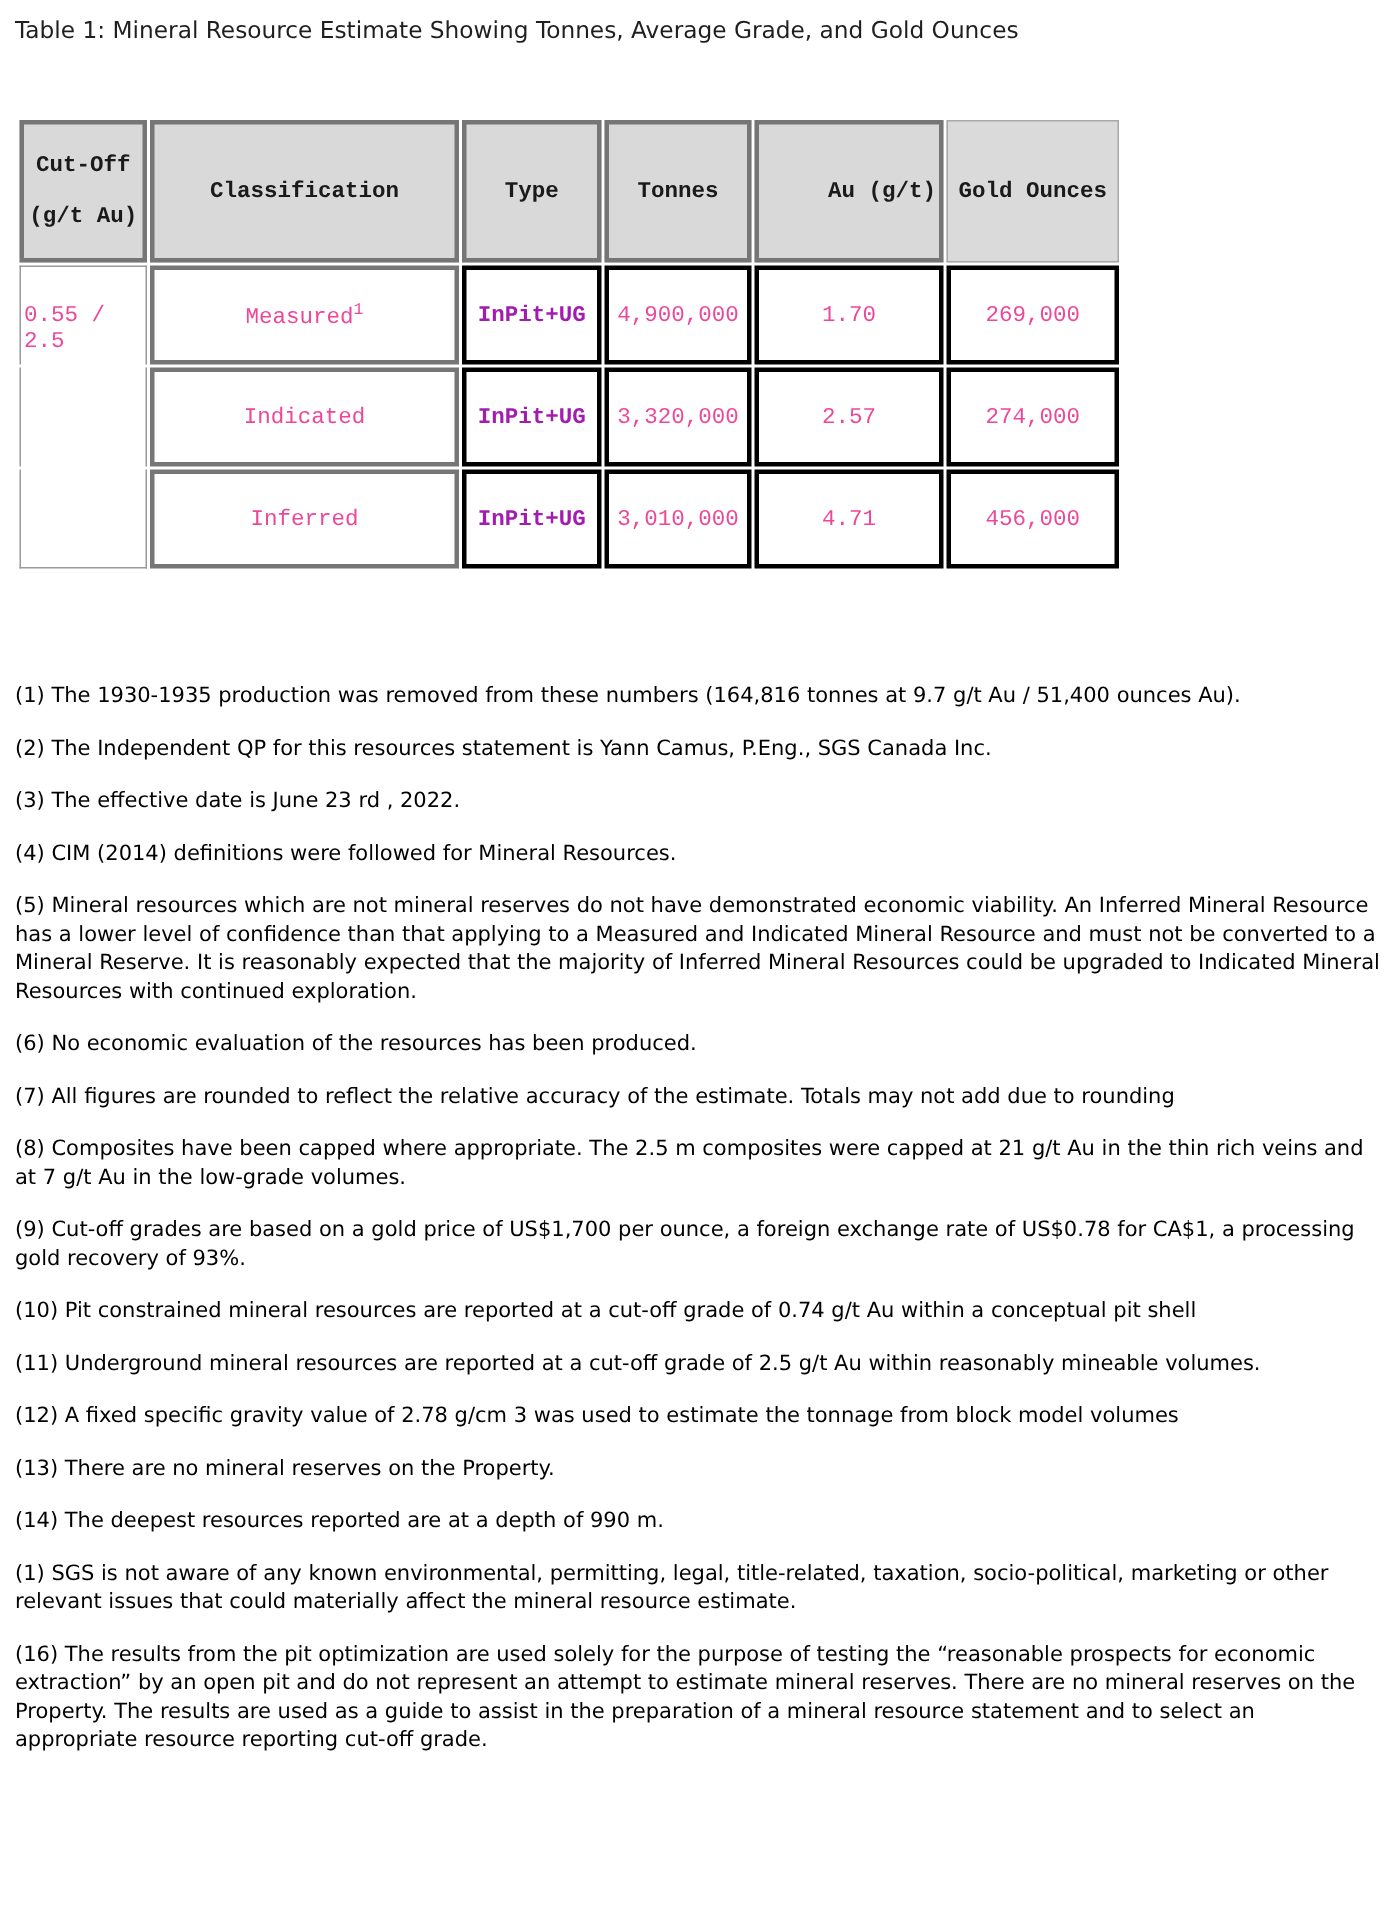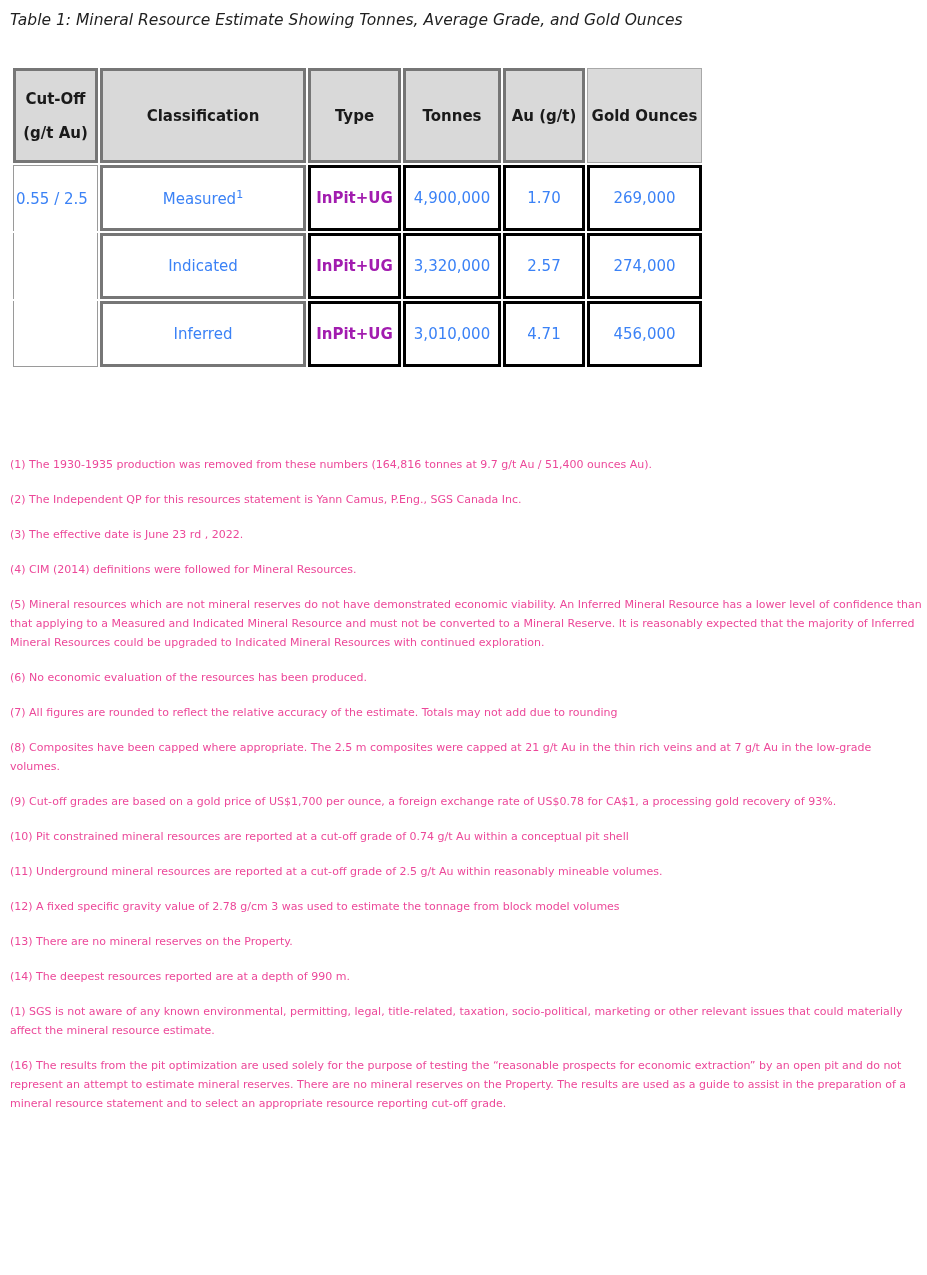--- a/index.html
+++ b/index.html
@@ -15,50 +15,50 @@
       color: #1a1a1a;
       overflow: hidden;
     }
     .title {
       position: absolute;
       left: 10px;
       top: 11px;
       font-size: 15.5px;
       color: #1f1f1f;
       white-space: nowrap;
-      font-style: italic;
     }
     .tbl {
       position: absolute;
       left: 11px;
-      top: 66px;
+      top: 78px;
       border-collapse: separate;
       border-spacing: 2px;
       font-size: 15px;
+      font-family: Liberation Mono, monospace;
     }
     .tbl th {
       background: #d9d9d9;
       border: 3px solid #767676;
       font-weight: bold;
       text-align: center;
       padding: 0;
       color: #1a1a1a;
       line-height: 34px;
     }
     .tbl th.cut { width: 79px; height: 89px; line-height: 34px; }
     .tbl th.cls { width: 200px; }
     .tbl th.type { width: 87px; }
     .tbl th.tonnes { width: 92px; }
-    .tbl th.au { width: 76px; }
+    .tbl th.au { width: 76px; padding-left: 44px; }
     .tbl th.oz { width: 113px; border: 1px solid #a8a8a8; background: #dadada; }
     .tbl td {
       height: 60px;
       padding: 0;
       text-align: center;
-      color: #3b82f6;
+      color: #ec4899;
     }
     .tbl td.cutcell {
       border: 1px solid #9a9a9a;
       border-bottom: none;
       text-align: left;
       padding-left: 2px;
       vertical-align: top;
       padding-top: 24px;
       height: 36px;
     }
@@ -75,23 +75,23 @@
     .tbl tr.total td.tonnes,
     .tbl tr.total td.au,
     .tbl tr.total td.oz { font-weight: bold; color: #111; }
     .tbl sup { font-size: 11px; }
 
     .notes {
       position: absolute;
       left: 10px;
       top: 455px;
       width: 912px;
-      font-size: 11px;
+      font-size: 14px;
       line-height: 19px;
-      color: #ec4899;
+      color: #000000;
     }
     .note {
       margin: 0 0 16px 0;
     }
   </style>
 </head>
 <body>
 
 <div class="title">Table 1: Mineral Resource Estimate Showing Tonnes, Average Grade, and Gold Ounces</div>
 

